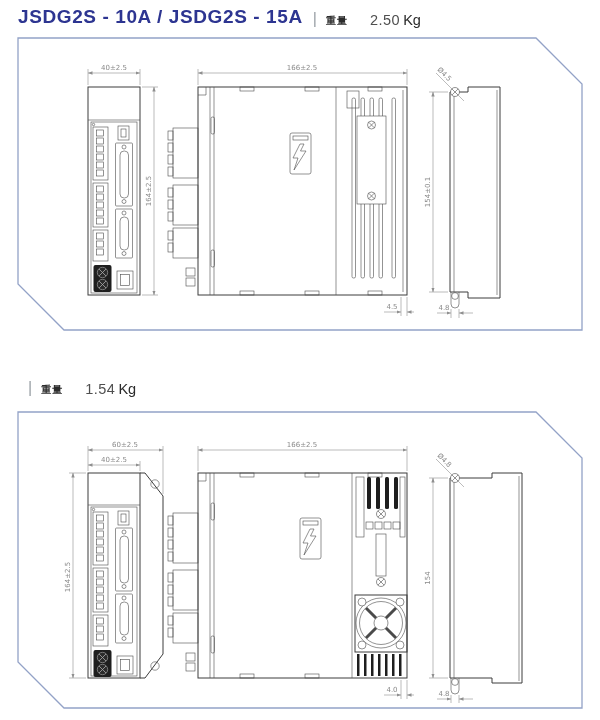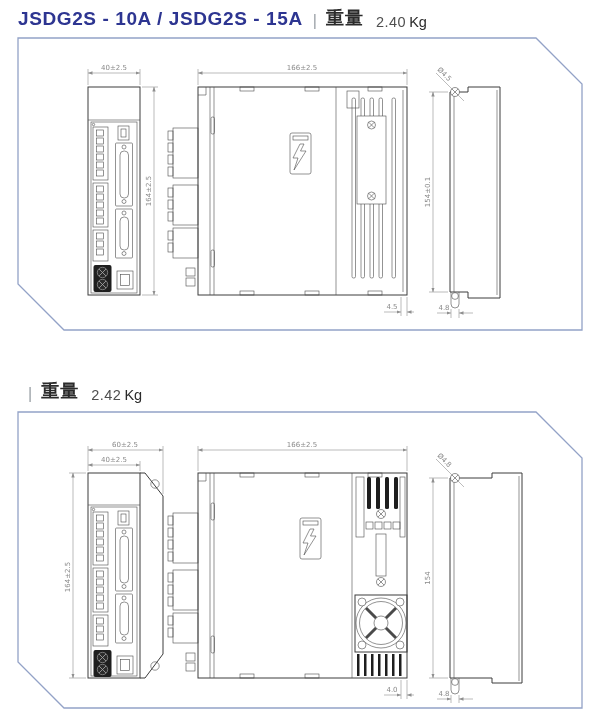--- a/index.html
+++ b/index.html
@@ -2,49 +2,49 @@
 <html><head>
 <meta charset="utf-8">
 <style>
   html,body{margin:0;padding:0;}
   body{width:600px;height:720px;background:#ffffff;position:relative;overflow:hidden;
        font-family:"Liberation Sans","DejaVu Sans",sans-serif;}
   .page{position:absolute;inset:0;}
   .title-row{position:absolute;left:18px;display:flex;align-items:flex-end;white-space:nowrap;}
   .model{font-size:19px;font-weight:bold;letter-spacing:.6px;color:#2d3591;}
   .sep{font-size:16px;color:#9aa0a6;margin:0 9px 0 10px;font-weight:normal;}
-  .wlabel{font-size:18px;font-weight:bold;color:#2b2b2b;letter-spacing:1px;margin-right:12px;}
+  .wlabel{font-size:10px;font-weight:bold;color:#2b2b2b;letter-spacing:1px;margin-right:22px;}
   .wvalue{font-size:14.5px;color:#4f4f4f;letter-spacing:.5px;margin-right:3px;}
   .wunit{font-size:14.5px;font-weight:normal;color:#2b2b2b;}
   svg{position:absolute;left:0;top:0;}
   .panel{fill:#ffffff;stroke:#93a2c7;stroke-width:1.3;}
   .ol{fill:none;stroke:#3c3c3c;stroke-width:1;}
   .tl{fill:none;stroke:#4a4a4a;stroke-width:.6;}
   .dl{fill:none;stroke:#8f8f8f;stroke-width:.6;}
   .dt{fill:#8a8a8a;font-family:"DejaVu Sans",sans-serif;font-size:7px;}
   .dk{fill:#1e1e1e;stroke:none;}
   .wh{fill:#ffffff;stroke:#4a4a4a;stroke-width:.6;}
 </style>
 </head>
 <body>
 
 <div class="page">
 
   <div class="title-row" style="top:6px">
     <span class="model">JSDG2S - 10A / JSDG2S - 15A</span>
     <span class="sep">|</span>
     <span class="wlabel">重量</span>
-    <span class="wvalue">2.40</span>
+    <span class="wvalue">2.50</span>
     <span class="wunit">Kg</span>
   </div>
 
   <div class="title-row" style="top:379px">
     <span class="sep">|</span>
     <span class="wlabel">重量</span>
-    <span class="wvalue">2.42</span>
+    <span class="wvalue">1.54</span>
     <span class="wunit">Kg</span>
   </div>
 
   <svg width="600" height="720" viewBox="0 0 600 720">
     <defs>
       <marker id="ah" viewBox="0 0 8 8" refX="7.5" refY="4" markerWidth="8" markerHeight="8" orient="auto-start-reverse">
         <path d="M0,1.2 L8,4 L0,6.8 Z" fill="#8f8f8f"></path>
       </marker>
     </defs>
 

